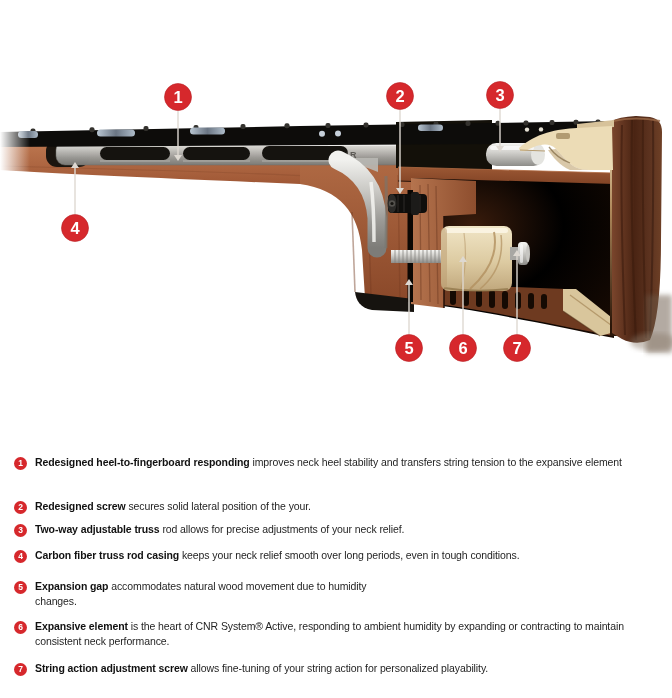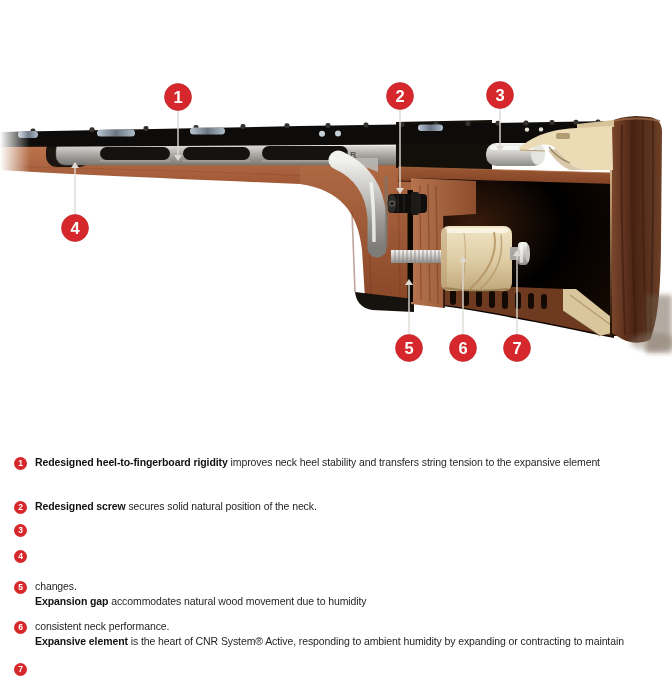--- a/index.html
+++ b/index.html
@@ -298,54 +298,66 @@
     </g>
   </g>
 </svg>
 
 
 <div class="legend">
 
   <div class="leg-item" style="top:455px">
     <span class="bullet"><span>1</span></span>
     <div class="leg-text">
-      <div><b>Redesigned heel-to-fingerboard rigidity</b><span> improves neck heel stability and transfers string tension to the expansive element</span></div>
+      <div><b>Redesigned heel-to-fingerboard responding</b><span> improves neck heel stability and transfers string tension to the expansive element</span></div>
     </div>
   </div>
 
   <div class="leg-item" style="top:499px">
     <span class="bullet"><span>2</span></span>
     <div class="leg-text">
-      <div><b>Redesigned screw</b><span> secures solid natural position of the neck.</span></div>
+      <div><b>Redesigned screw</b><span> secures solid lateral position of the your.</span></div>
       <div></div>
     </div>
   </div>
 
   <div class="leg-item" style="top:522px">
     <span class="bullet"><span>3</span></span>
+    <div class="leg-text">
+      <div><b>Two-way adjustable truss</b><span> rod allows for precise adjustments of your neck relief.</span></div>
+      <div></div>
+    </div>
   </div>
 
   <div class="leg-item" style="top:548px">
     <span class="bullet"><span>4</span></span>
+    <div class="leg-text">
+      <div><b>Carbon fiber truss rod casing</b><span> keeps your neck relief smooth over long periods, even in tough conditions.</span></div>
+      <div></div>
+    </div>
   </div>
 
   <div class="leg-item" style="top:579px">
     <span class="bullet"><span>5</span></span>
     <div class="leg-text">
+      <div><b>Expansion gap</b><span> accommodates natural wood movement due to humidity</span></div>
       <div>changes.</div>
-      <div><b>Expansion gap</b><span> accommodates natural wood movement due to humidity</span></div>
     </div>
   </div>
 
   <div class="leg-item" style="top:619px">
     <span class="bullet"><span>6</span></span>
     <div class="leg-text">
+      <div><b>Expansive element</b><span> is the heart of CNR System® Active, responding to ambient humidity by expanding or contracting to maintain</span></div>
       <div>consistent neck performance.</div>
-      <div><b>Expansive element</b><span> is the heart of CNR System® Active, responding to ambient humidity by expanding or contracting to maintain</span></div>
     </div>
   </div>
 
   <div class="leg-item" style="top:661px">
     <span class="bullet"><span>7</span></span>
+    <div class="leg-text">
+      <div><b>String action adjustment screw</b><span> allows fine-tuning of your string action for personalized playability.</span></div>
+      <div></div>
+    </div>
   </div>
 
 </div>
 </div>
 
 </body></html>

